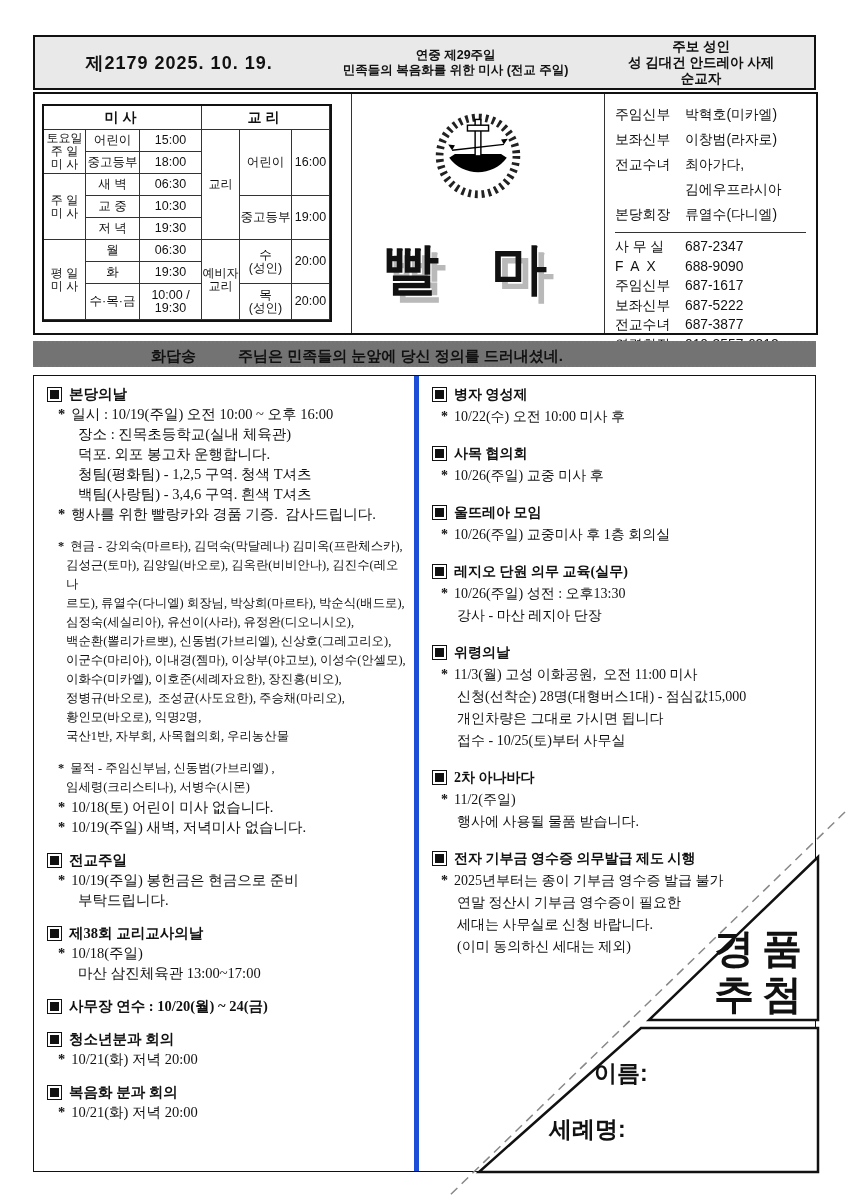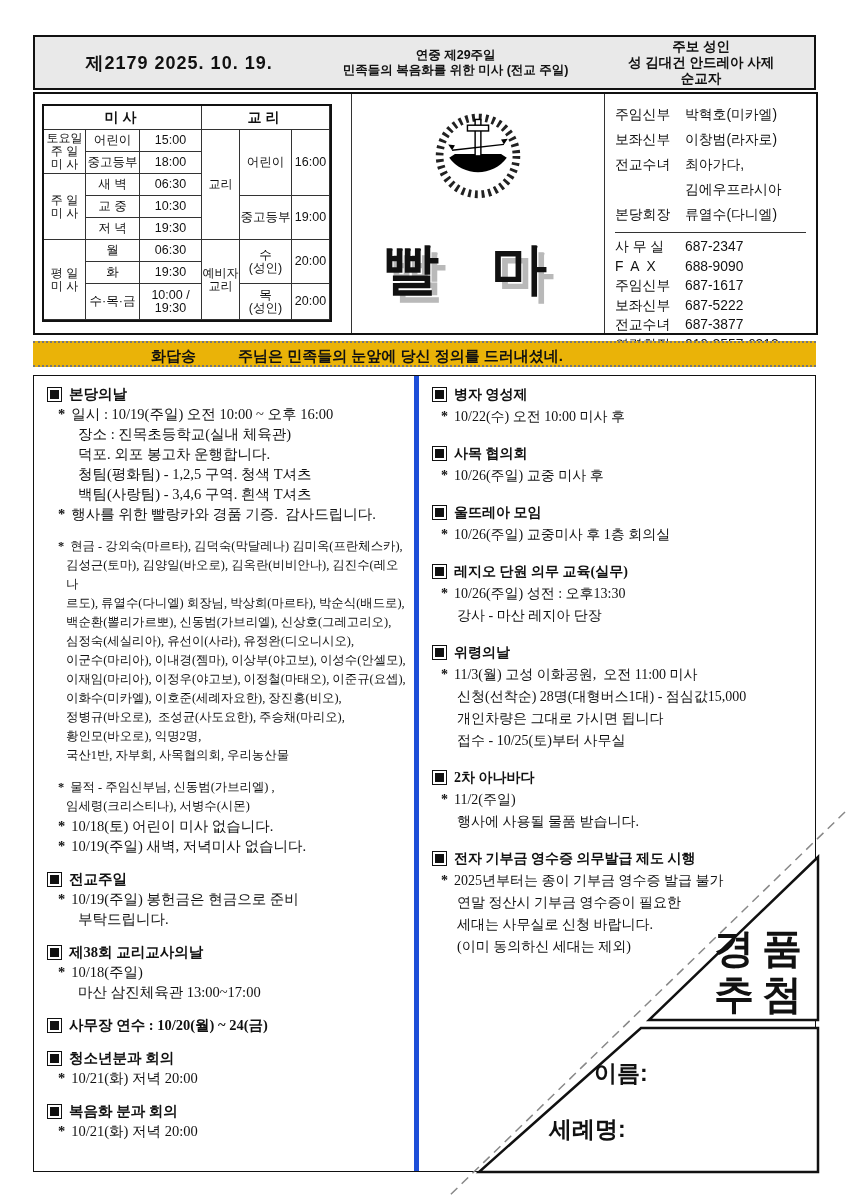--- a/index.html
+++ b/index.html
@@ -38,21 +38,21 @@
   
   .c-row{display:flex;font-size:13.8px;}
   .staff .c-row{line-height:25px;}
   .phones{border-top:1.5px solid #333;margin-top:5px;padding-top:4px;}
   .phones .c-row{line-height:19.5px;}
   .c-label{width:70px;white-space:pre;flex:none;}
   .c-value{white-space:pre;}
 
   
   .band-psalm{position:absolute;left:33px;top:341px;width:783px;height:26px;
-    background:#eab308;border-top:2px dotted #777;border-bottom:2px dotted #777;
+    background:#737373;border-top:2px dotted #777;border-bottom:2px dotted #777;
     line-height:26px;font-size:15px;font-weight:bold;padding-left:118px;box-sizing:border-box;}
   .band-psalm .pl{margin-right:42px;}
 
   
   .box-content{position:absolute;left:33px;top:375px;width:781px;height:795px;
     border:1.5px solid #111;display:flex;}
   .col-left{width:385px;border-right:5px solid #1d4ed8;padding:8px 6px 0 10px;box-sizing:border-box;}
   .col-right{flex:1;padding:8px 4px 4px 10px;box-sizing:border-box;}
 
   .nl{font-family:"Liberation Serif","DejaVu Serif",serif;font-size:14.5px;line-height:20px;
@@ -221,24 +221,23 @@
         <div class="nl b"><span class="star">*</span><span>일시 : 10/19(주일) 오전 10:00 ~ 오후 16:00</span></div>
         <div class="nl c"><span>장소 : 진목초등학교(실내 체육관)</span></div>
         <div class="nl c"><span>덕포. 외포 봉고차 운행합니다.</span></div>
         <div class="nl c"><span>청팀(평화팀) - 1,2,5 구역. 청색 T셔츠</span></div>
         <div class="nl c"><span>백팀(사랑팀) - 3,4,6 구역. 흰색 T셔츠</span></div>
         <div class="nl b"><span class="star">*</span><span>행사를 위한 빨랑카와 경품 기증.  감사드립니다.</span></div>
         <div class="nl gap"></div>
         <div class="nl b sm"><span class="star">*</span><span>현금 - 강외숙(마르타), 김덕숙(막달레나) 김미옥(프란체스카),</span></div>
         <div class="nl c sm"><span>김성근(토마), 김양일(바오로), 김옥란(비비안나), 김진수(레오나</span></div>
         <div class="nl c sm"><span>르도), 류열수(다니엘) 회장님, 박상희(마르타), 박순식(배드로),</span></div>
+        <div class="nl c sm"><span>심정숙(세실리아), 유선이(사라), 유정완(디오니시오),</span></div>
         <div class="nl c sm"><span>백순환(뽈리가르뽀), 신동범(가브리엘), 신상호(그레고리오),</span></div>
-        <div class="nl c sm"><span>심정숙(세실리아), 유선이(사라), 유정완(디오니시오),</span></div>
         <div class="nl c sm"><span>이군수(마리아), 이내경(젬마), 이상부(야고보), 이성수(안셀모),</span></div>
-        <div class="nl c sm"><span>이재임(마리아), 이정우(야고보), 이정철(마태오), 이준규(요셉),</span></div>
         <div class="nl c sm"><span>이화수(미카엘), 이호준(세례자요한), 장진홍(비오),</span></div>
         <div class="nl c sm"><span>정병규(바오로),  조성균(사도요한), 주승채(마리오),</span></div>
         <div class="nl c sm"><span>황인모(바오로), 익명2명,</span></div>
         <div class="nl c sm"><span>국산1반, 자부회, 사목협의회, 우리농산물</span></div>
         <div class="nl gap"></div>
         <div class="nl b sm"><span class="star">*</span><span>물적 - 주임신부님, 신동범(가브리엘) ,</span></div>
         <div class="nl c sm"><span>임세령(크리스티나), 서병수(시몬)</span></div>
         <div class="nl b"><span class="star">*</span><span>10/18(토) 어린이 미사 없습니다.</span></div>
         <div class="nl b"><span class="star">*</span><span>10/19(주일) 새벽, 저녁미사 없습니다.</span></div>
         <div class="nl gap"></div>

